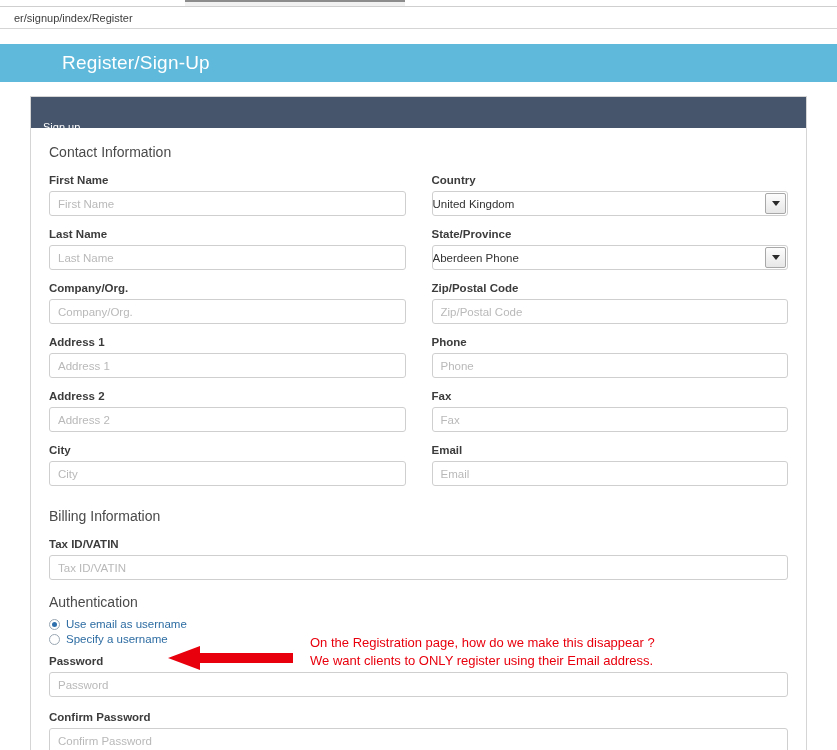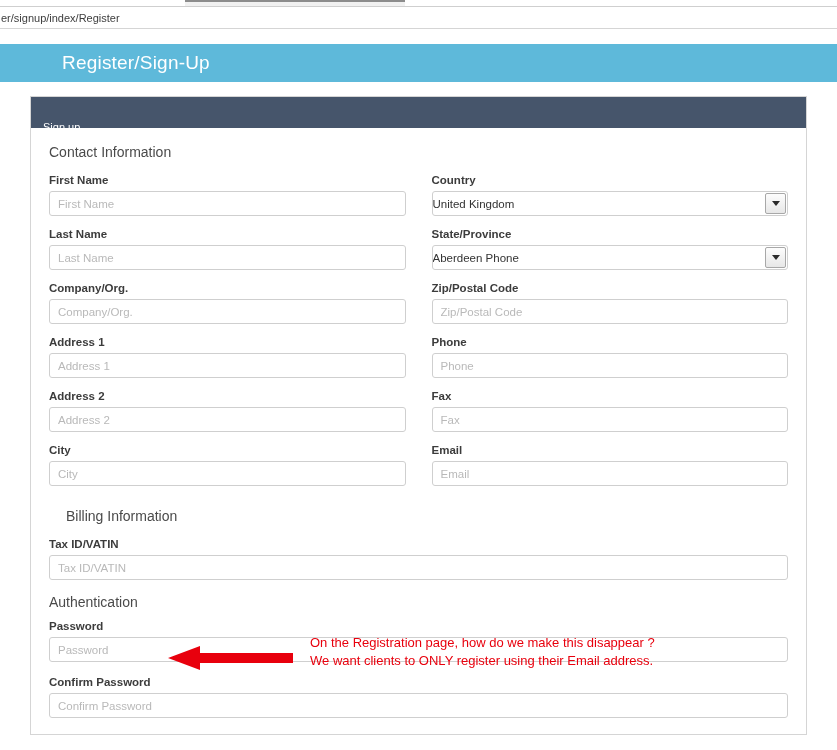--- a/index.html
+++ b/index.html
@@ -30,21 +30,21 @@
     height: 4px;
     background: #f1f1f1;
     border-top: 2px solid #8c8c8c;
   }
   .urlbar {
     height: 22px;
     background: #ffffff;
     border-bottom: 1px solid #d5d5d5;
     display: flex;
     align-items: center;
-    padding: 0 0 0 1px;
+    padding: 0 0 0 14px;
     box-sizing: border-box;
   }
   .urlbar .url-text {
     font-size: 11px;
     color: #3d3d3d;
     white-space: nowrap;
     overflow: hidden;
   }
   .chrome-gap {
     height: 15px;
@@ -91,21 +91,21 @@
   .panel-body {
     padding: 14px 18px 4px 18px;
   }
 
   .section-title {
     font-size: 14px;
     color: #4a4a4a;
     font-weight: 400;
     margin: 2px 0 14px 0;
   }
-  .section-title.billing { margin-top: 22px; margin-left: 17px; }
+  .section-title.billing { margin-top: 22px; }
   .section-title.auth { margin-top: 14px; margin-bottom: 8px; }
 
   .row {
     display: flex;
     gap: 26px;
     margin-bottom: 12px;
   }
   .col {
     flex: 1 1 0;
     min-width: 0;
@@ -327,20 +327,30 @@
         </div>
       </div>
 
       <div class="section-title billing">Billing Information</div>
       <div class="full-row">
         <label class="field-label">Tax ID/VATIN</label>
         <input class="form-control" type="text" placeholder="Tax ID/VATIN" style="">
       </div>
 
       <div class="section-title auth">Authentication</div>
+      <div class="auth-block">
+        <div class="radio-line">
+          <span class="radio-dot checked"></span>
+          <span class="radio-label">Use email as username</span>
+        </div>
+        <div class="radio-line">
+          <span class="radio-dot"></span>
+          <span class="radio-label">Specify a username</span>
+        </div>
+      </div>
 
       <div class="full-row">
         <label class="field-label pw-label">Password</label>
         <input class="form-control" type="text" placeholder="Password" style="">
       </div>
 
       <div class="full-row">
         <label class="field-label confirm-label">Confirm Password</label>
         <input class="form-control" type="text" placeholder="Confirm Password" style="">
       </div>

